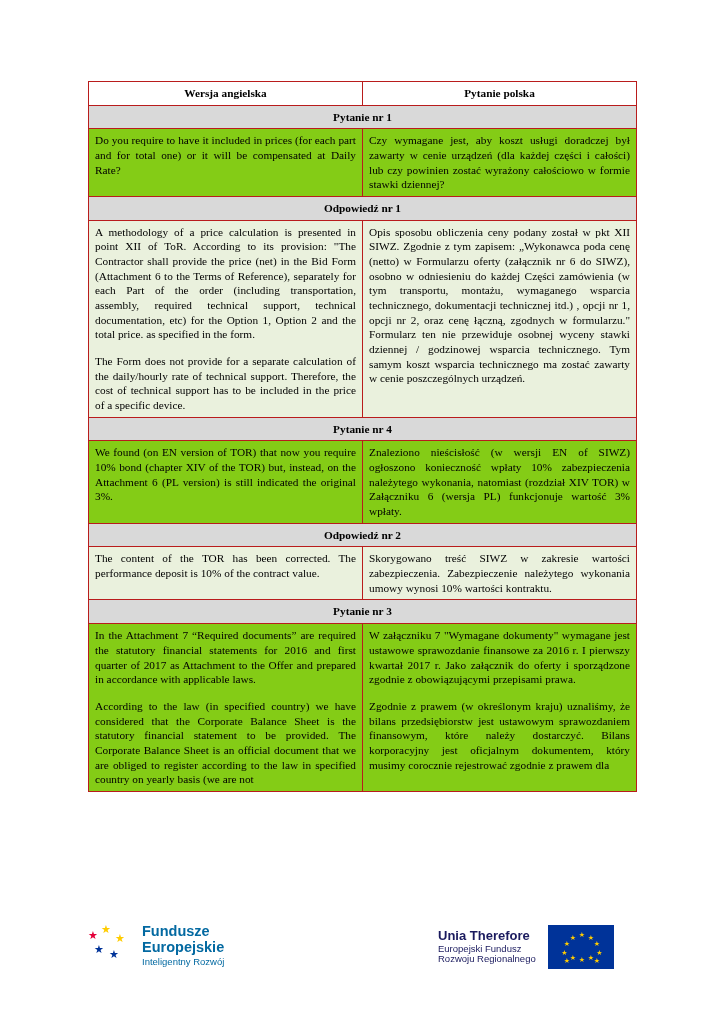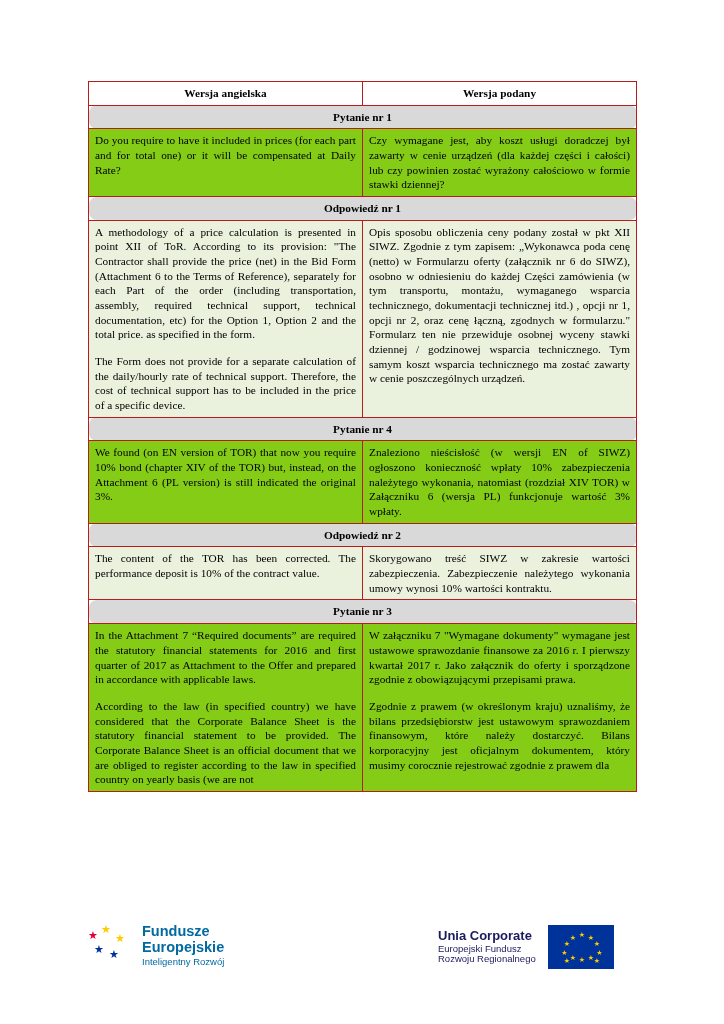--- a/index.html
+++ b/index.html
@@ -42,21 +42,20 @@
     font-size: 12px;
     padding: 5px 4px 5px 4px;
     background: #ffffff;
   }
   td.banner {
     text-align: center;
     font-weight: bold;
     font-size: 12px;
     background: #d9d9d9;
     padding: 4px 4px 4px 4px;
-    border-radius: 8px;
   }
   td.cell {
     text-align: justify;
     text-justify: inter-word;
     hyphens: auto;
   }
   td.green {
     background: #eaf1dd;
   }
   td.white {
@@ -141,21 +140,21 @@
 <div class="page">
 
   <table class="qa">
     <colgroup>
       <col class="col-left">
       <col class="col-right">
     </colgroup>
     <tbody>
       <tr>
         <th class="head">Wersja angielska</th>
-        <th class="head">Wersja podany</th>
+        <th class="head">Pytanie polska</th>
       </tr>
 
       <tr>
         <td class="banner" colspan="2">Pytanie nr 1</td>
       </tr>
       <tr>
         <td class="cell white">
           <p class="para">Do you require to have it included in prices (for each part and for total one) or it will be compensated at Daily Rate?</p>
         </td>
         <td class="cell white">
@@ -228,21 +227,21 @@
       </div>
       <div class="fe-text">
         <div class="l1">Fundusze</div>
         <div class="l2">Europejskie</div>
         <div class="l3">Inteligentny Rozwój</div>
       </div>
     </div>
 
     <div class="logo-ue">
       <div class="ue-text">
-        <div class="u1">Unia Corporate</div>
+        <div class="u1">Unia Therefore</div>
         <div class="u2">Europejski Fundusz</div>
         <div class="u3">Rozwoju Regionalnego</div>
       </div>
       <div class="ue-flag">
         <span class="star" style="left:31px; top:7px;">★</span>
         <span class="star" style="left:40px; top:9.5px;">★</span>
         <span class="star" style="left:46px; top:16px;">★</span>
         <span class="star" style="left:48.5px; top:25px;">★</span>
         <span class="star" style="left:46px; top:33px;">★</span>
         <span class="star" style="left:40px; top:29.5px;">★</span>

